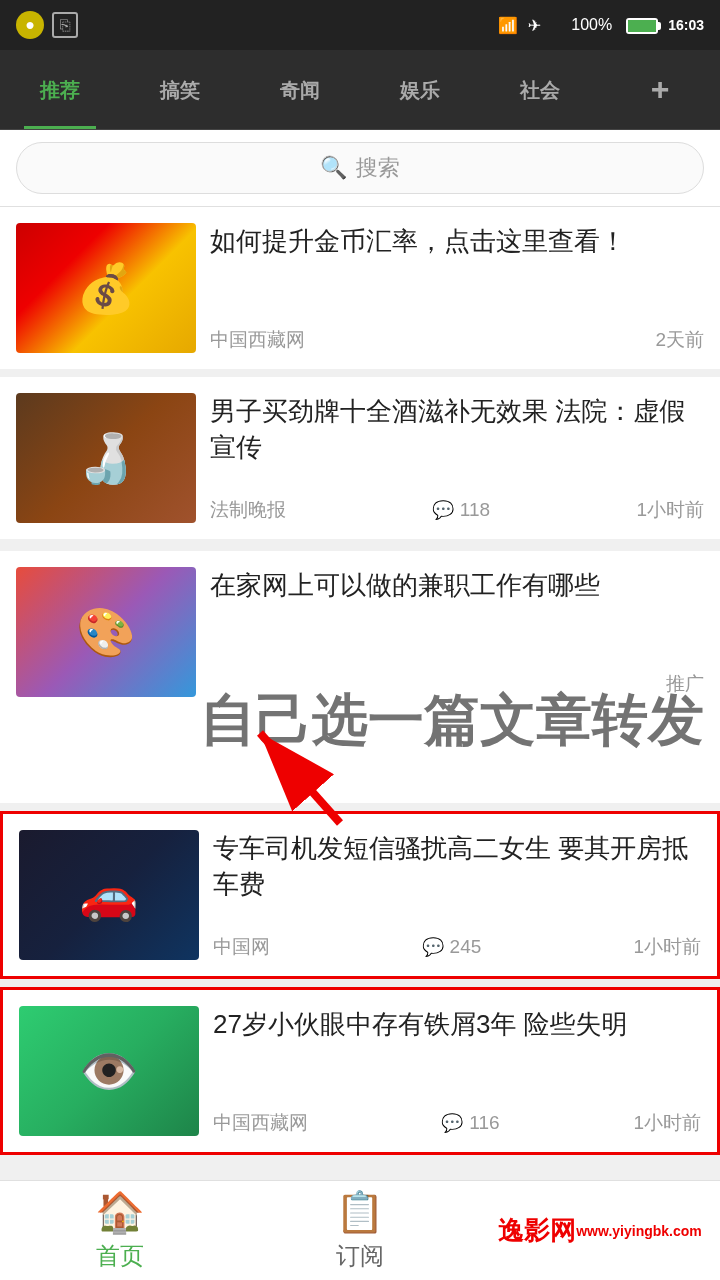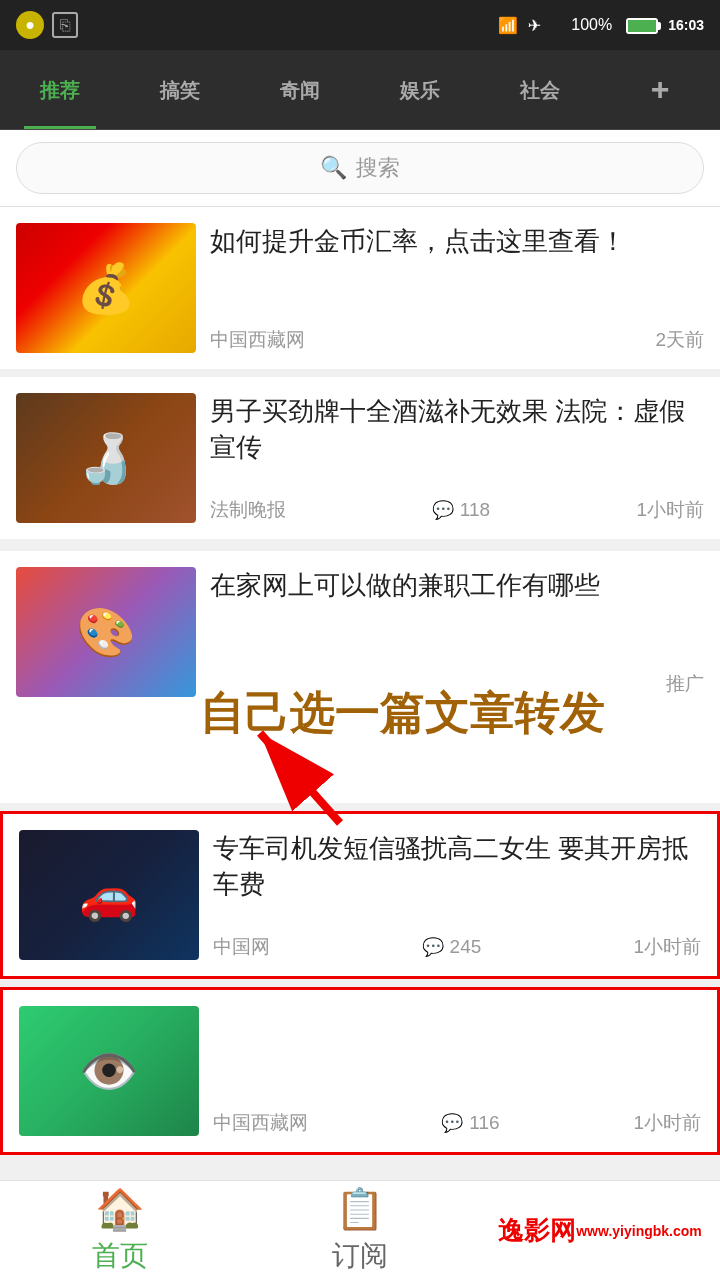--- a/index.html
+++ b/index.html
@@ -310,21 +310,21 @@
     .bottom-nav-icon {
       font-size: 40px;
     }
     .bottom-nav-icon.home-icon {
       color: #4caf50;
     }
     .bottom-nav-icon.sub-icon {
       color: #666;
     }
     .bottom-nav-label {
-      font-size: 28px;
+      font-size: 24px;
       color: #666;
     }
     .bottom-nav-label.active {
       color: #4caf50;
     }
     .watermark {
       font-size: 22px;
       color: #e00;
       font-weight: bold;
       display: flex;
@@ -436,21 +436,21 @@
         <div class="news-title">在家网上可以做的兼职工作有哪些</div>
         <div class="news-meta">
           <span class="news-source"></span>
           <span class="news-time">推广</span>
         </div>
       </div>
     </div>
 
     <div style="position:relative; height: 90px; background: #fff; margin-bottom:8px;">
       <div style="position:absolute; top:-30px; left:200px; z-index:20; pointer-events:none;">
-        <span style="font-size:45px; font-weight:900; color:#a16207; font-family:'SimHei','Arial Black',sans-serif; text-shadow:2px 2px 0 #fff,-1px -1px 0 #fff; white-space:nowrap;">自己选一篇文章转发</span>
+        <span style="font-size:56px; font-weight:900; color:#737373; font-family:'SimHei','Arial Black',sans-serif; text-shadow:2px 2px 0 #fff,-1px -1px 0 #fff; white-space:nowrap;">自己选一篇文章转发</span>
       </div>
 
       <svg width="160" height="120" style="position:absolute; top:0; left:230px; z-index:20; pointer-events:none;">
         <defs>
           <marker id="arrowhead" markerWidth="10" markerHeight="7" refX="10" refY="3.5" orient="auto">
             <polygon points="0 0, 10 3.5, 0 7" fill="#e00"></polygon>
           </marker>
         </defs>
         <line x1="110" y1="110" x2="30" y2="20" stroke="#e00" stroke-width="8" marker-end="url(#arrowhead)"></line>
       </svg>
@@ -472,20 +472,21 @@
         <span class="news-time">1小时前</span>
       </div>
     </div>
   </div>
 
   <div class="news-item highlighted">
     <div class="news-thumbnail">
       <div class="thumb-eye"></div>
     </div>
     <div class="news-content">
+      <div class="news-title">27岁小伙眼中存有铁屑3年 险些失明</div>
       <div class="news-meta">
         <span class="news-source">中国西藏网</span>
         <div class="news-comment">
           <span class="comment-icon">💬</span>
           <span>116</span>
         </div>
         <span class="news-time">1小时前</span>
       </div>
     </div>
   </div>

